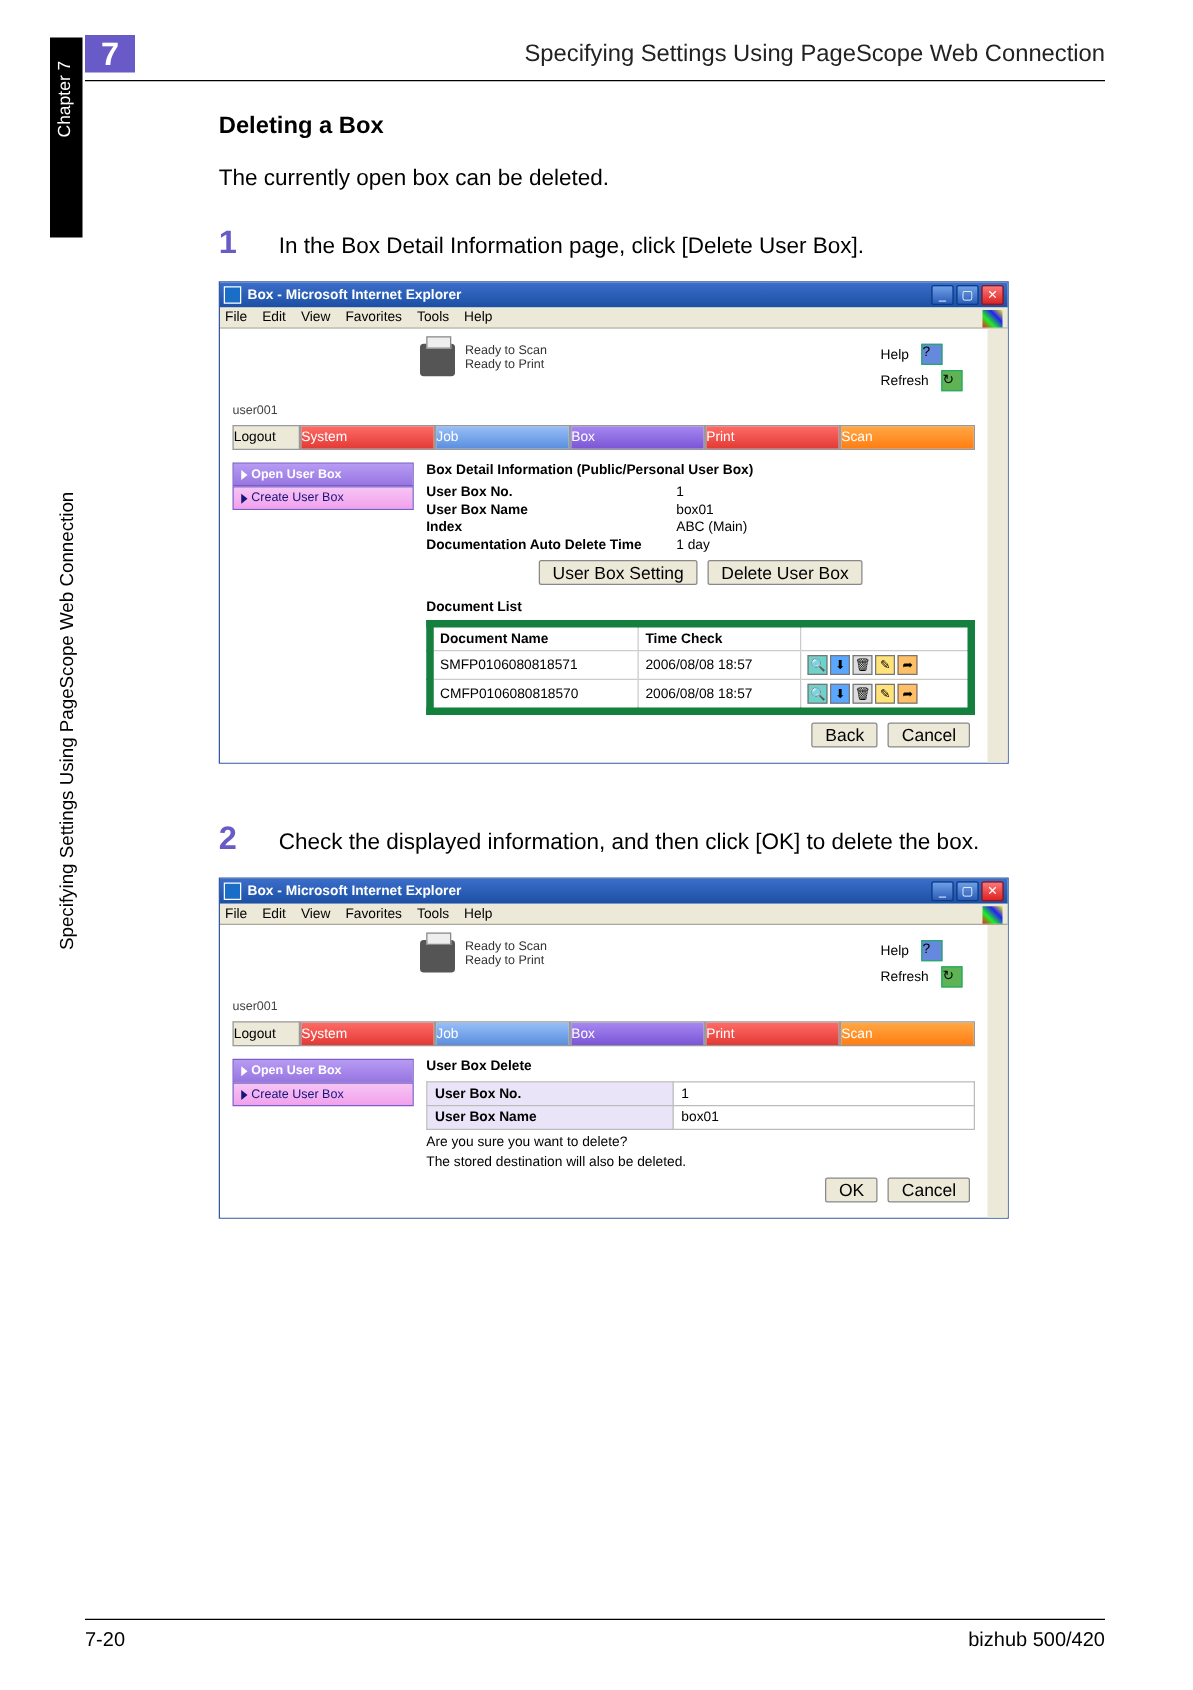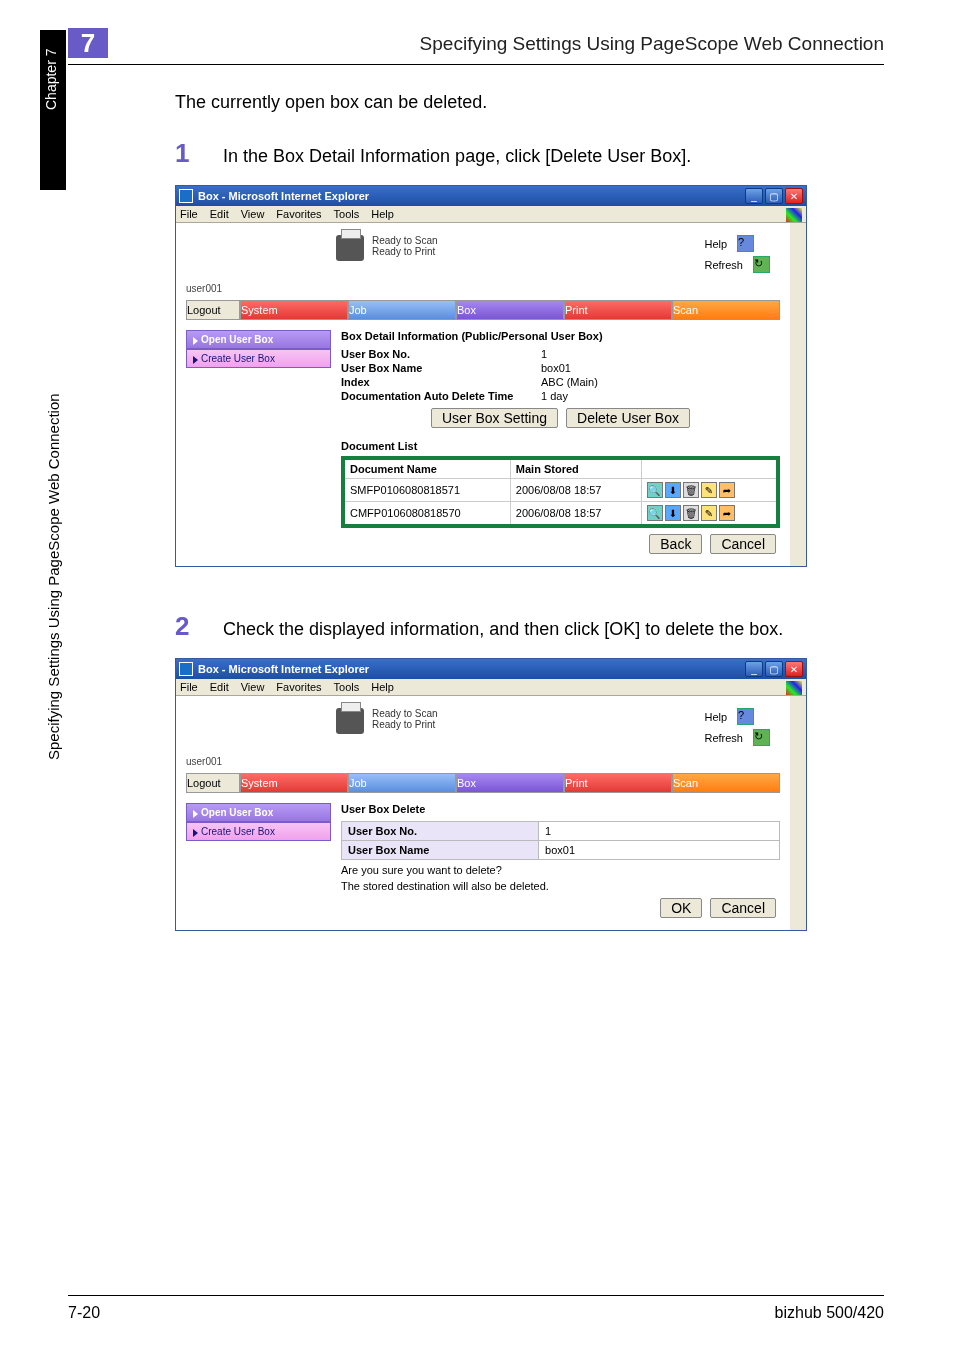--- a/index.html
+++ b/index.html
@@ -263,21 +263,21 @@
   .btn-row.right { justify-content:flex-end; padding-right:4px; }
   .w-btn {
     background:#ece9d8;
     border:1px solid #888;
     border-radius:2px;
     padding:1px 10px;
     font-size:14px;
   }
 
   .doclist-title { font-weight:bold; margin-top:12px; margin-bottom:4px;}
-  .dtable { width:100%; border:4px solid #15803d; border-collapse:collapse; }
+  .dtable { width:100%; border:6px solid #15803d; border-collapse:collapse; }
   .dtable th, .dtable td { border:1px solid #ccc; padding:3px 5px; text-align:left; font-size:11px;}
   .dtable th { font-weight:bold; }
   .act-icons { display:flex; gap:2px; }
   .aicon { width:16px;height:16px;border:1px solid #777;display:inline-flex;align-items:center;justify-content:center;font-size:10px;}
   .aicon.teal{background:#6fd1c9;}
   .aicon.blue{background:#59a7ff;}
   .aicon.gray{background:#ddd;}
   .aicon.pen{background:#ffe27a;}
   .aicon.orn{background:#ffbf66;}
 
@@ -317,20 +317,21 @@
 <div class="running-header">Specifying Settings Using PageScope Web Connection</div>
 <div class="rule-top"></div>
 
 <div class="side-tab">
   <div class="black"></div>
   <div class="side-tab-text">Chapter 7</div>
 </div>
 <div class="side-long-text">Specifying Settings Using PageScope Web Connection</div>
 
 <div class="content">
+  <div class="h3">Deleting a Box</div>
   <div class="para">The currently open box can be deleted.</div>
 
   <div class="step">
     <div class="step-num">1</div>
     <div class="step-text">In the Box Detail Information page, click [Delete User Box].</div>
   </div>
 
   <div class="ie-window">
     <div class="ie-titlebar">
       <span class="e-icon"></span>
@@ -407,21 +408,21 @@
           <div class="btn-row">
             <button class="w-btn">User Box Setting</button>
             <button class="w-btn">Delete User Box</button>
           </div>
 
           <div class="doclist-title">Document List</div>
           <table class="dtable">
             <tbody>
                 <tr>
               <th>Document Name</th>
-              <th>Main Stored</th>
+              <th>Time Check</th>
               <th></th>
             </tr>
             <tr>
               <td>SMFP0106080818571</td>
               <td>2006/08/08  18:57</td>
               <td>
                     <div class="act-icons">
                 <span class="aicon teal">🔍</span>
                 <span class="aicon blue">⬇</span>
                 <span class="aicon gray">🗑</span>

